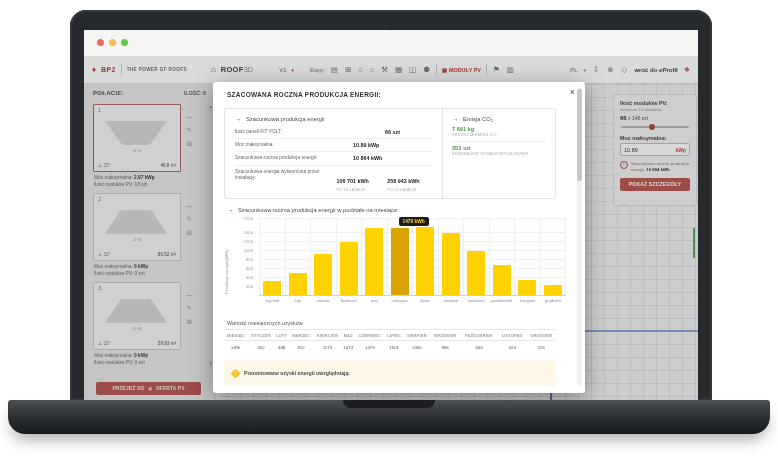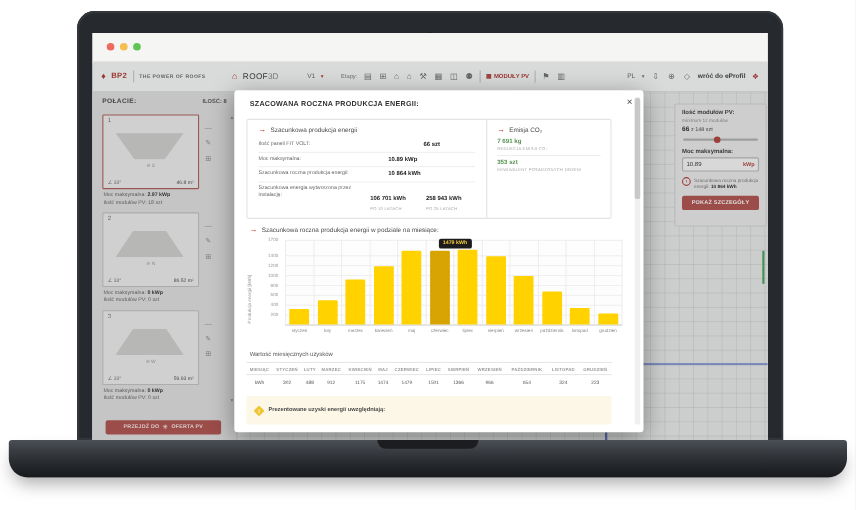--- a/index.html
+++ b/index.html
@@ -20,21 +20,21 @@
   .screen{left:84px;top:30px;width:614px;height:370px;background:#f0f0f0;overflow:hidden;}
   .chrome{left:0;top:0;right:0;height:26px;background:#f5f5f4;border-bottom:1px solid #e0e0e0;}
   .dot{width:7px;height:7px;border-radius:50%;top:9px;}
   .toolbar{left:0;top:26px;right:0;height:28px;background:#fbfbfb;border-bottom:1px solid #d8d8d8;
            display:flex;align-items:center;padding:0 8px;gap:5px;box-sizing:border-box;font-size:6px;color:#555;}
   .sep{width:1px;height:11px;background:#c9c9c9;}
   .logo-mark{color:#b03a33;font-size:8px;font-weight:bold;}
   .logo-txt{color:#b03a33;font-weight:bold;font-size:7px;letter-spacing:.3px;}
   .tagline{font-size:4.6px;font-weight:bold;color:#6b6b6b;letter-spacing:.4px;}
   .app-ico{color:#b03a33;font-size:8px;}
-  .app-n1{font-weight:normal;color:#3a3a3a;font-size:7.5px;letter-spacing:.3px;}
+  .app-n1{font-weight:bold;color:#3a3a3a;font-size:7.5px;letter-spacing:.3px;}
   .app-n2{color:#8a8a8a;font-size:7.5px;}
   .ver{font-size:6px;color:#666;} .caret{color:#b03a33;font-size:5px;}
   .stages-lbl{font-size:5.2px;color:#777;}
   .stage-ico{font-size:7.5px;color:#6f6f6f;padding:0 1px;}
   .stage-active{display:flex;align-items:center;gap:2px;color:#b03a33;font-weight:bold;font-size:5.4px;}
   .tb-right{margin-left:auto;display:flex;align-items:center;gap:6px;}
   .back-link{font-size:6px;font-weight:bold;color:#3c3c3c;}
   .eprofil-ico{color:#b03a33;font-size:7px;}
 
   

